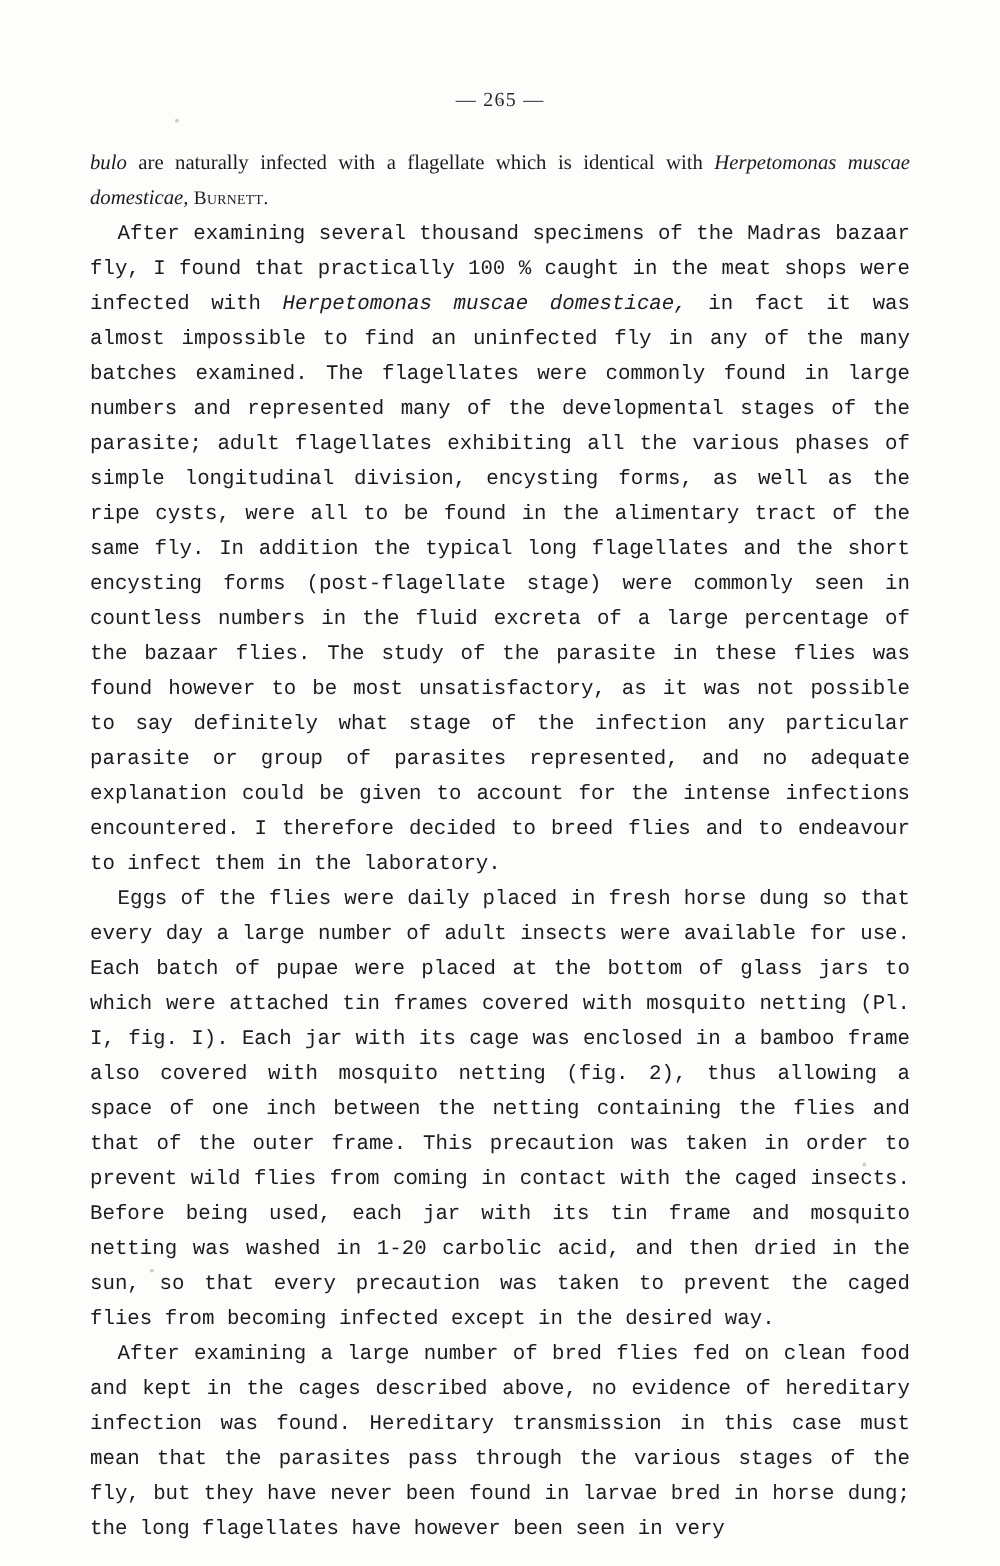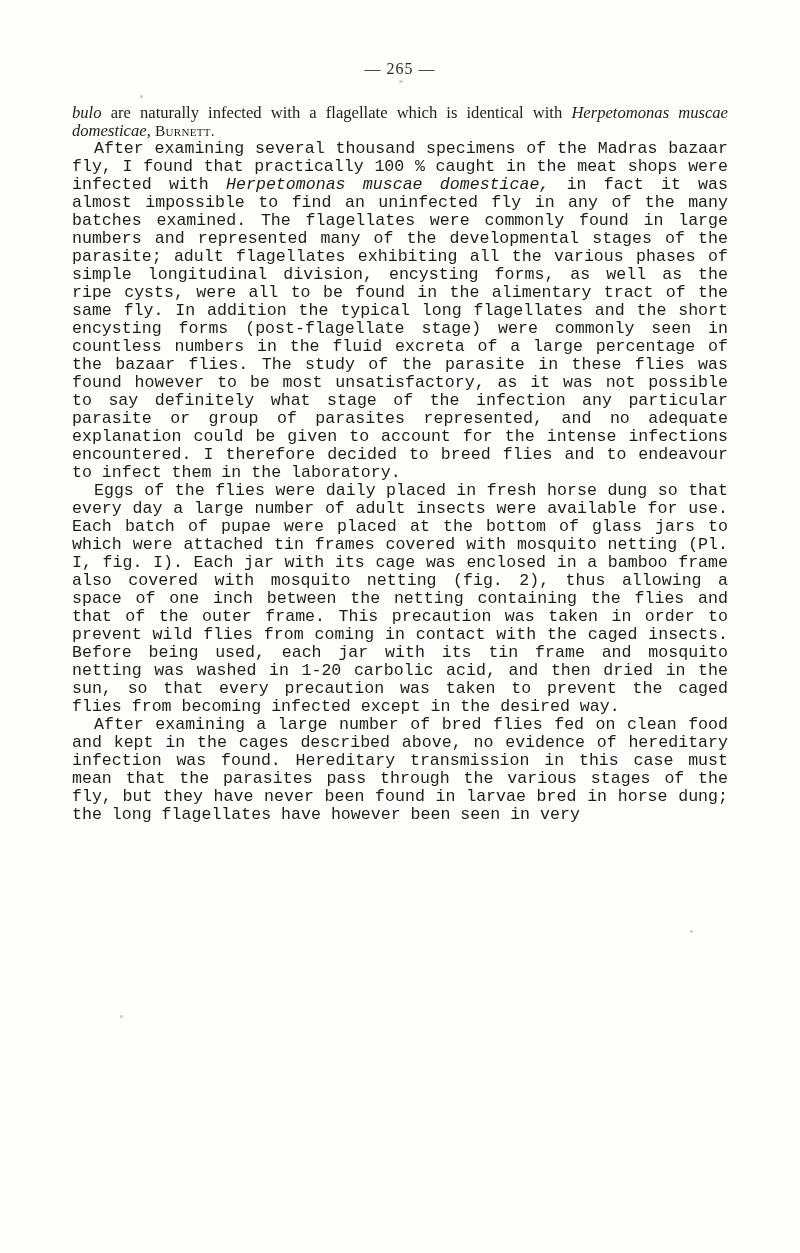--- a/index.html
+++ b/index.html
@@ -16,34 +16,34 @@
   }
   .page {
     position: relative;
     width: 800px;
     height: 1253px;
     background: #fdfdfb;
   }
   .page-inner {
     position: absolute;
     left: 72px;
-    top: 60px;
+    top: 72px;
     width: 656px;
   }
   .folio {
     text-align: center;
     font-size: 16px;
     letter-spacing: 1px;
     color: #2a2a2a;
     margin: 0 0 26px 0;
     font-family: "Liberation Serif", serif;
   }
   .body-text {
     font-size: 16.6px;
-    line-height: 18px;
+    line-height: 28px;
     text-align: justify;
     color: #1c1c1c;
   }
   .body-text p {
     margin: 0;
     text-indent: 0;
   }
   .body-text p.indent {
     text-indent: 22px;
     font-family: Liberation Mono, monospace;

